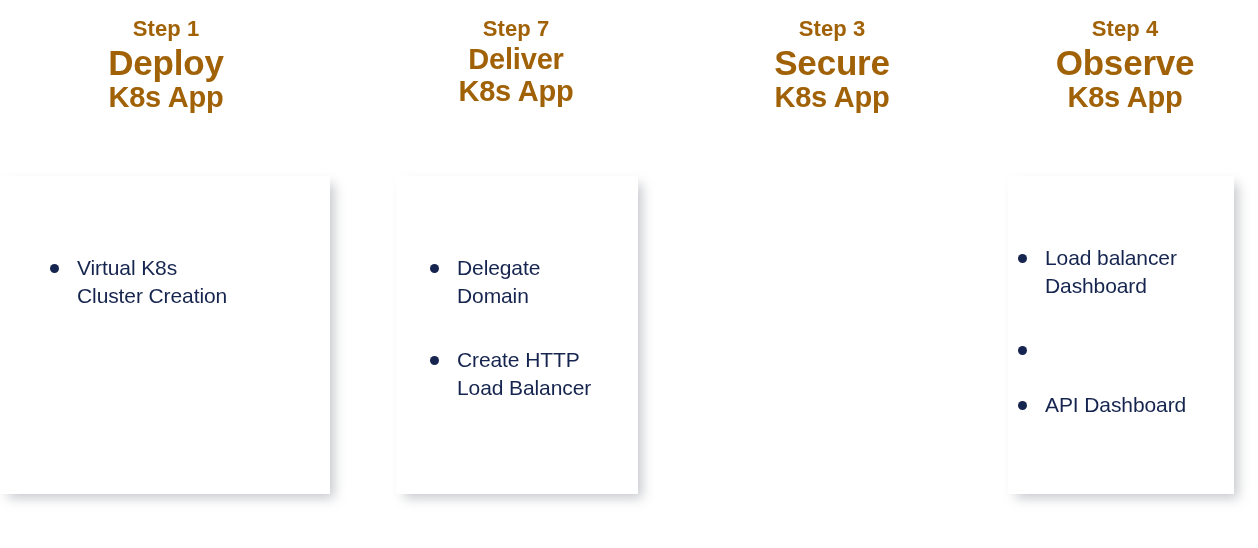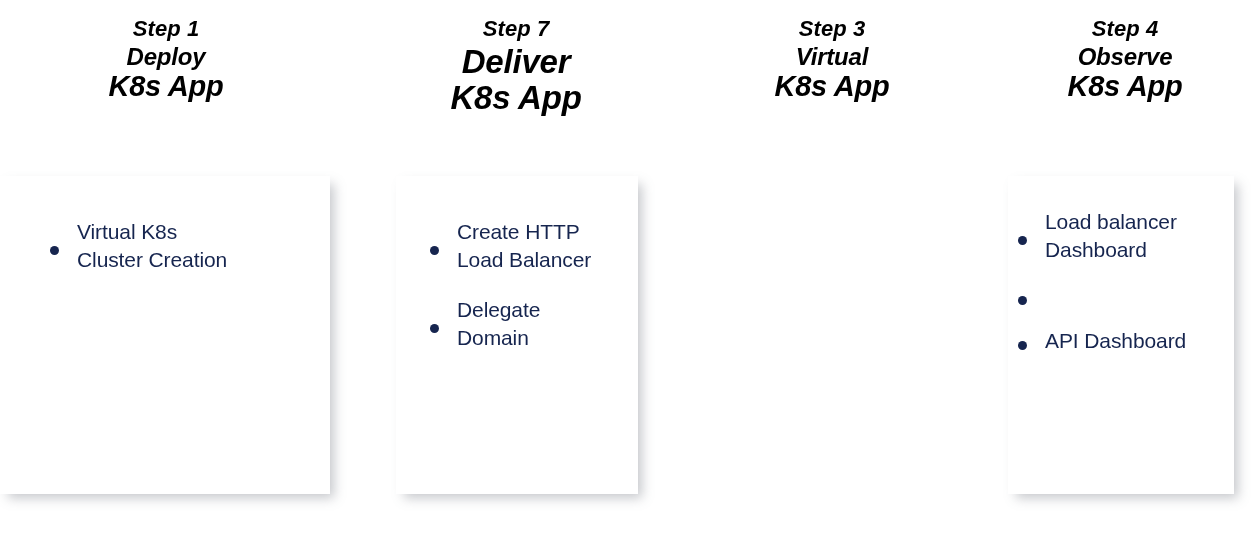--- a/index.html
+++ b/index.html
@@ -26,49 +26,48 @@
   .step-col {
     position: absolute;
     top: 0;
   }
 
   
   .step-head {
     position: absolute;
     top: 18px;
     text-align: center;
-    color: #000000;
+    color: #a16207;
     line-height: 1.0;
     user-select: none;
-    font-style: italic;
   }
   .step-label {
     display: block;
     font-size: 22px;
     font-weight: bold;
     letter-spacing: 0.1px;
     margin-bottom: 5px;
   }
   .step-title {
     display: block;
-    font-size: 24px;
+    font-size: 35px;
     font-weight: bold;
     letter-spacing: -0.2px;
     margin-bottom: 3px;
   }
   .step-sub {
     display: block;
     font-size: 29px;
     font-weight: bold;
     letter-spacing: -0.2px;
   }
   
   .step-col.big .step-title,
   .step-col.big .step-sub {
-    font-size: 33px;
+    font-size: 29px;
   }
 
   
   .card {
     position: absolute;
     top: 176px;
     background: #ffffff;
     box-shadow: 6px 6px 11px -2px rgba(120,124,133,0.42);
     box-sizing: border-box;
   }
@@ -76,26 +75,27 @@
   .bullet-list {
     list-style: none;
     margin: 0;
     padding: 0;
     position: absolute;
     left: 0;
     right: 0;
   }
   .bullet-item {
     display: flex;
-    align-items: center;
+    align-items: flex-start;
     color: #16254f;
     font-size: 21px;
     line-height: 1.33;
     margin-bottom: 22px;
     letter-spacing: -0.1px;
+    margin-top: 36px;
   }
   .bullet-dot {
     flex: 0 0 auto;
     width: 9px;
     height: 9px;
     border-radius: 50%;
     background: #16254f;
     margin-top: 10px;
     margin-right: 18px;
   }
@@ -133,37 +133,37 @@
     <div class="step-head" style="left:-40px; width:320px;">
       <span class="step-label">Step 7</span>
       <span class="step-title">Deliver</span>
       <span class="step-sub">K8s App</span>
     </div>
 
     <div class="card" style="left:0px; width:242px; height:318px;">
       <ul class="bullet-list" style="top:42px; left:34px; right:12px;">
         <li class="bullet-item">
           <span class="bullet-dot"></span>
-          <span class="bullet-text">Create HTTP
-Load Balancer</span>
+          <span class="bullet-text">Delegate
+Domain</span>
         </li>
         <li class="bullet-item">
           <span class="bullet-dot"></span>
-          <span class="bullet-text">Delegate
-Domain</span>
+          <span class="bullet-text">Create HTTP
+Load Balancer</span>
         </li>
       </ul>
     </div>
   </div>
 
   <div class="step-col" style="left:702px; width:260px; height:388px;">
 
     <div class="step-head" style="left:-28px; width:316px;">
       <span class="step-label">Step 3</span>
-      <span class="step-title">Virtual</span>
+      <span class="step-title">Secure</span>
       <span class="step-sub">K8s App</span>
     </div>
 
   </div>
 
   <div class="step-col" style="left:1008px; width:226px; height:548px;">
 
     <div class="step-head" style="left:-24px; width:282px;">
       <span class="step-label">Step 4</span>
       <span class="step-title">Observe</span>

